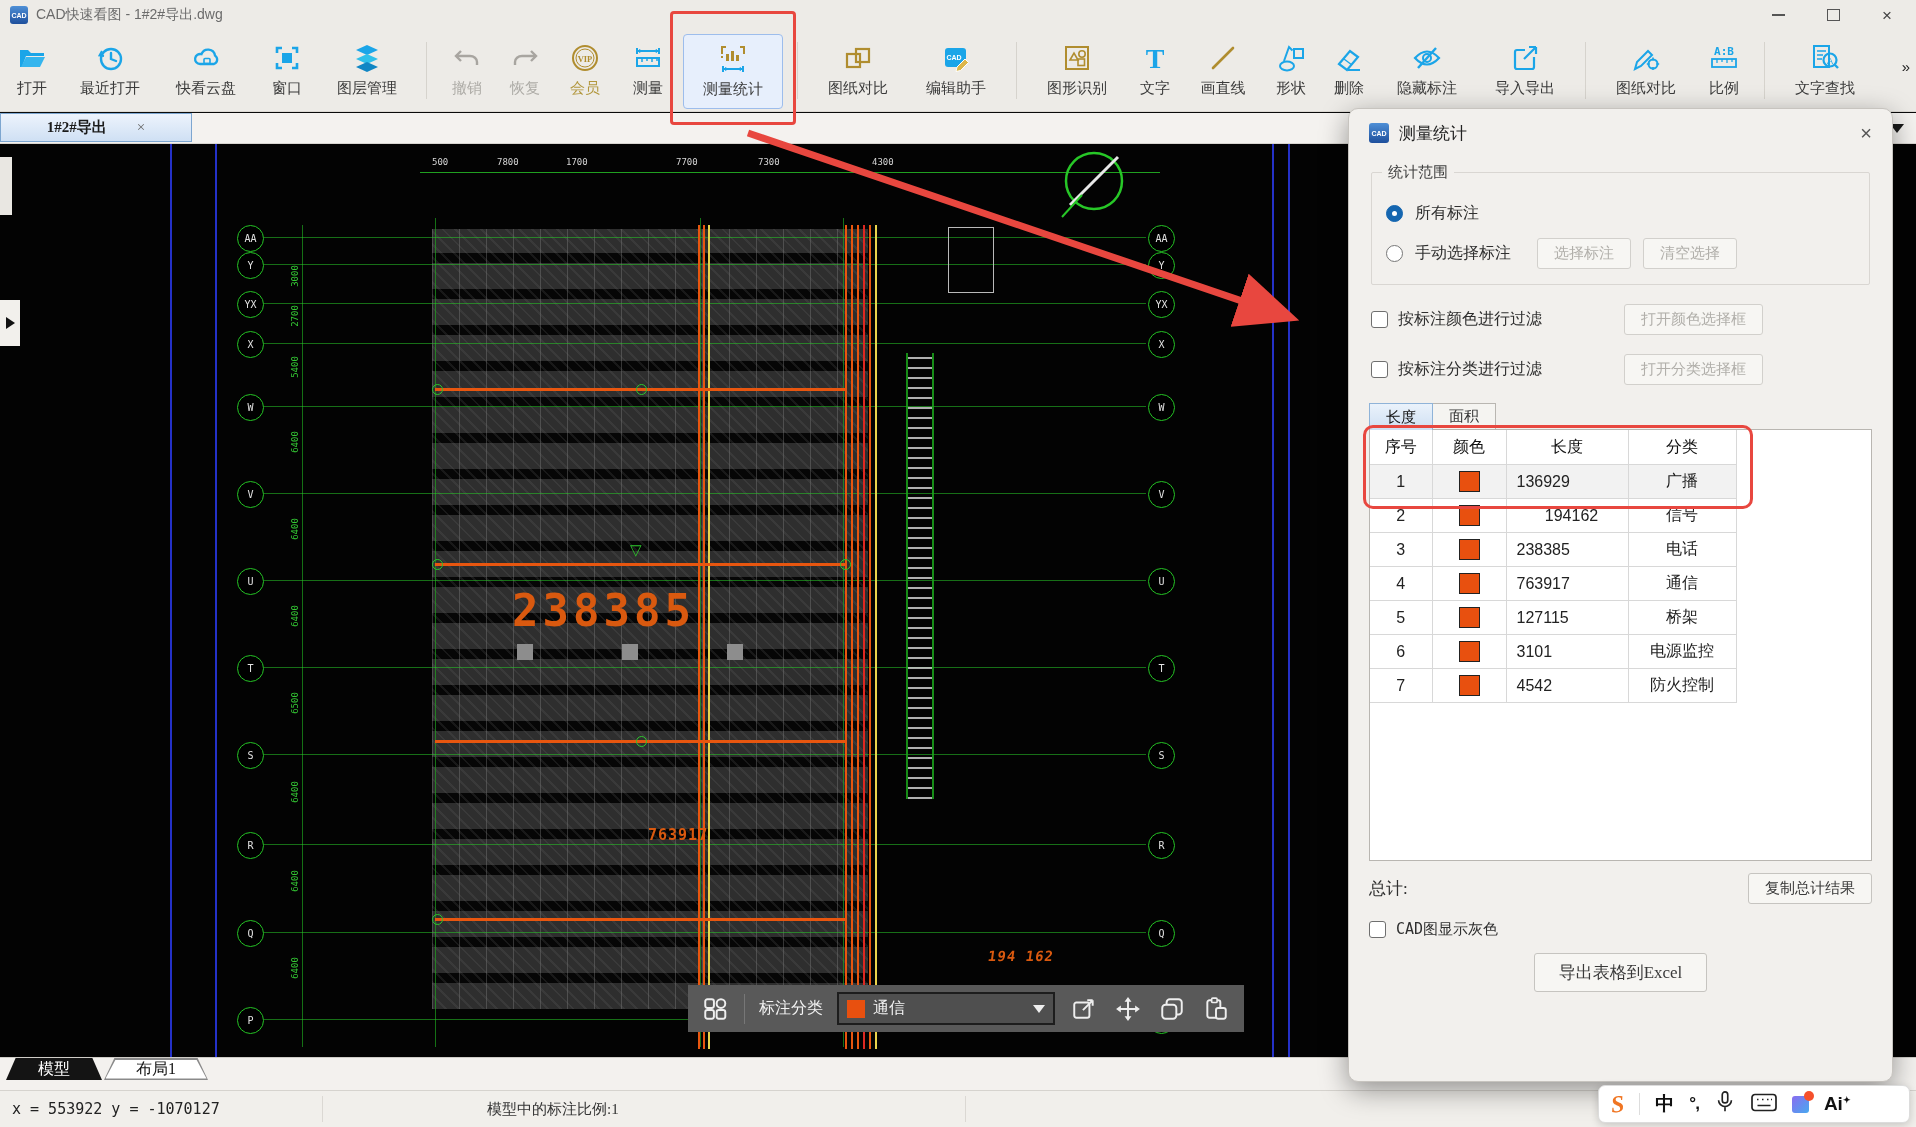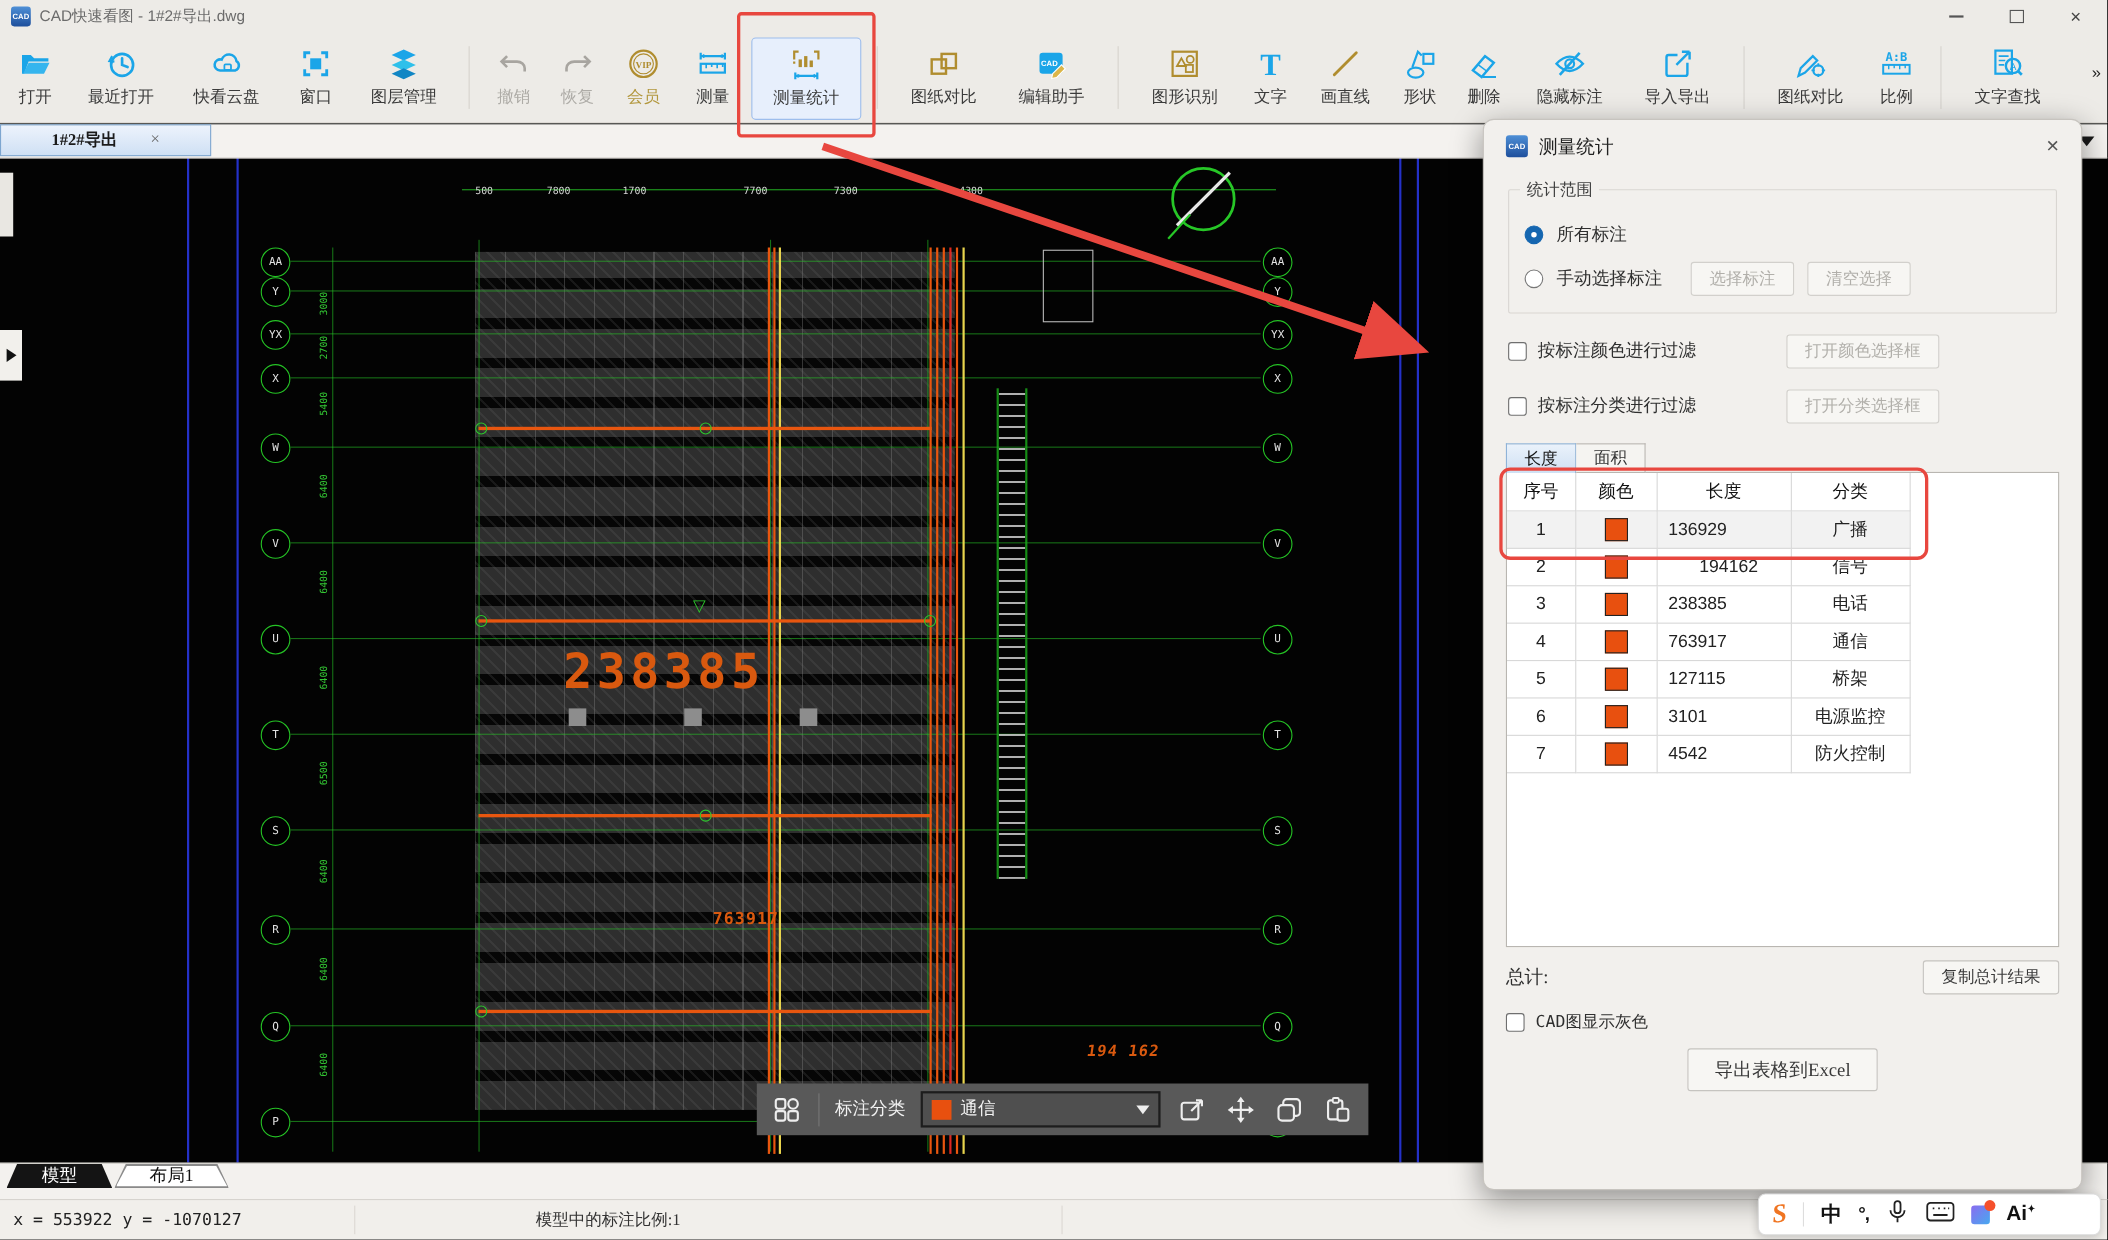--- a/index.html
+++ b/index.html
@@ -44,21 +44,21 @@
   
   #canvas{position:absolute;left:0;top:143px;right:0;height:914px;background:#030303;overflow:hidden;z-index:1;}
   .vblue{position:absolute;top:0;bottom:0;width:2px;background:#2431c8;z-index:2;}
   .ghline{position:absolute;left:264px;width:882px;height:1px;background:rgba(40,200,40,.55);z-index:1;}
   .gvline{position:absolute;top:75px;bottom:10px;width:1px;background:rgba(30,170,30,.65);z-index:1;}
   .gcirc{position:absolute;width:25px;height:25px;border:1.5px solid #25c325;border-radius:50%;
          background:#000;color:#e2e2e2;font:10px "DejaVu Sans Mono",monospace;
          display:flex;align-items:center;justify-content:center;z-index:3;}
   .ldim{position:absolute;left:284px;color:#34c934;font:9px "DejaVu Sans Mono",monospace;
         transform:rotate(-90deg);z-index:2;}
-  .tdim{position:absolute;top:14px;color:#d5d5d5;font:9px "DejaVu Sans Mono",monospace;z-index:2;margin-top:12px;}
+  .tdim{position:absolute;top:14px;color:#d5d5d5;font:9px "DejaVu Sans Mono",monospace;z-index:2;}
   #topdimline{position:absolute;left:420px;top:29px;width:740px;height:1px;background:rgba(40,200,40,.8);z-index:1;}
   #hatch{position:absolute;left:432px;top:86px;width:436px;height:780px;z-index:1;
      background:
        repeating-linear-gradient(45deg, rgba(110,110,110,.18) 0 2px, transparent 2px 9px),
        repeating-linear-gradient(90deg, rgba(140,140,140,.35) 0 1px, transparent 1px 27px),
        repeating-linear-gradient(0deg, #2e2e2e 0 26px, #060606 26px 36px);}
   .cableV{position:absolute;top:82px;bottom:8px;z-index:3;}
   .cableH{position:absolute;height:3px;background:#e8560f;z-index:3;}
   .conn{position:absolute;width:9px;height:9px;border:1.5px solid #2dc92d;border-radius:50%;z-index:4;}
   .graysq{position:absolute;width:16px;height:16px;background:#8d8d8d;z-index:4;}

